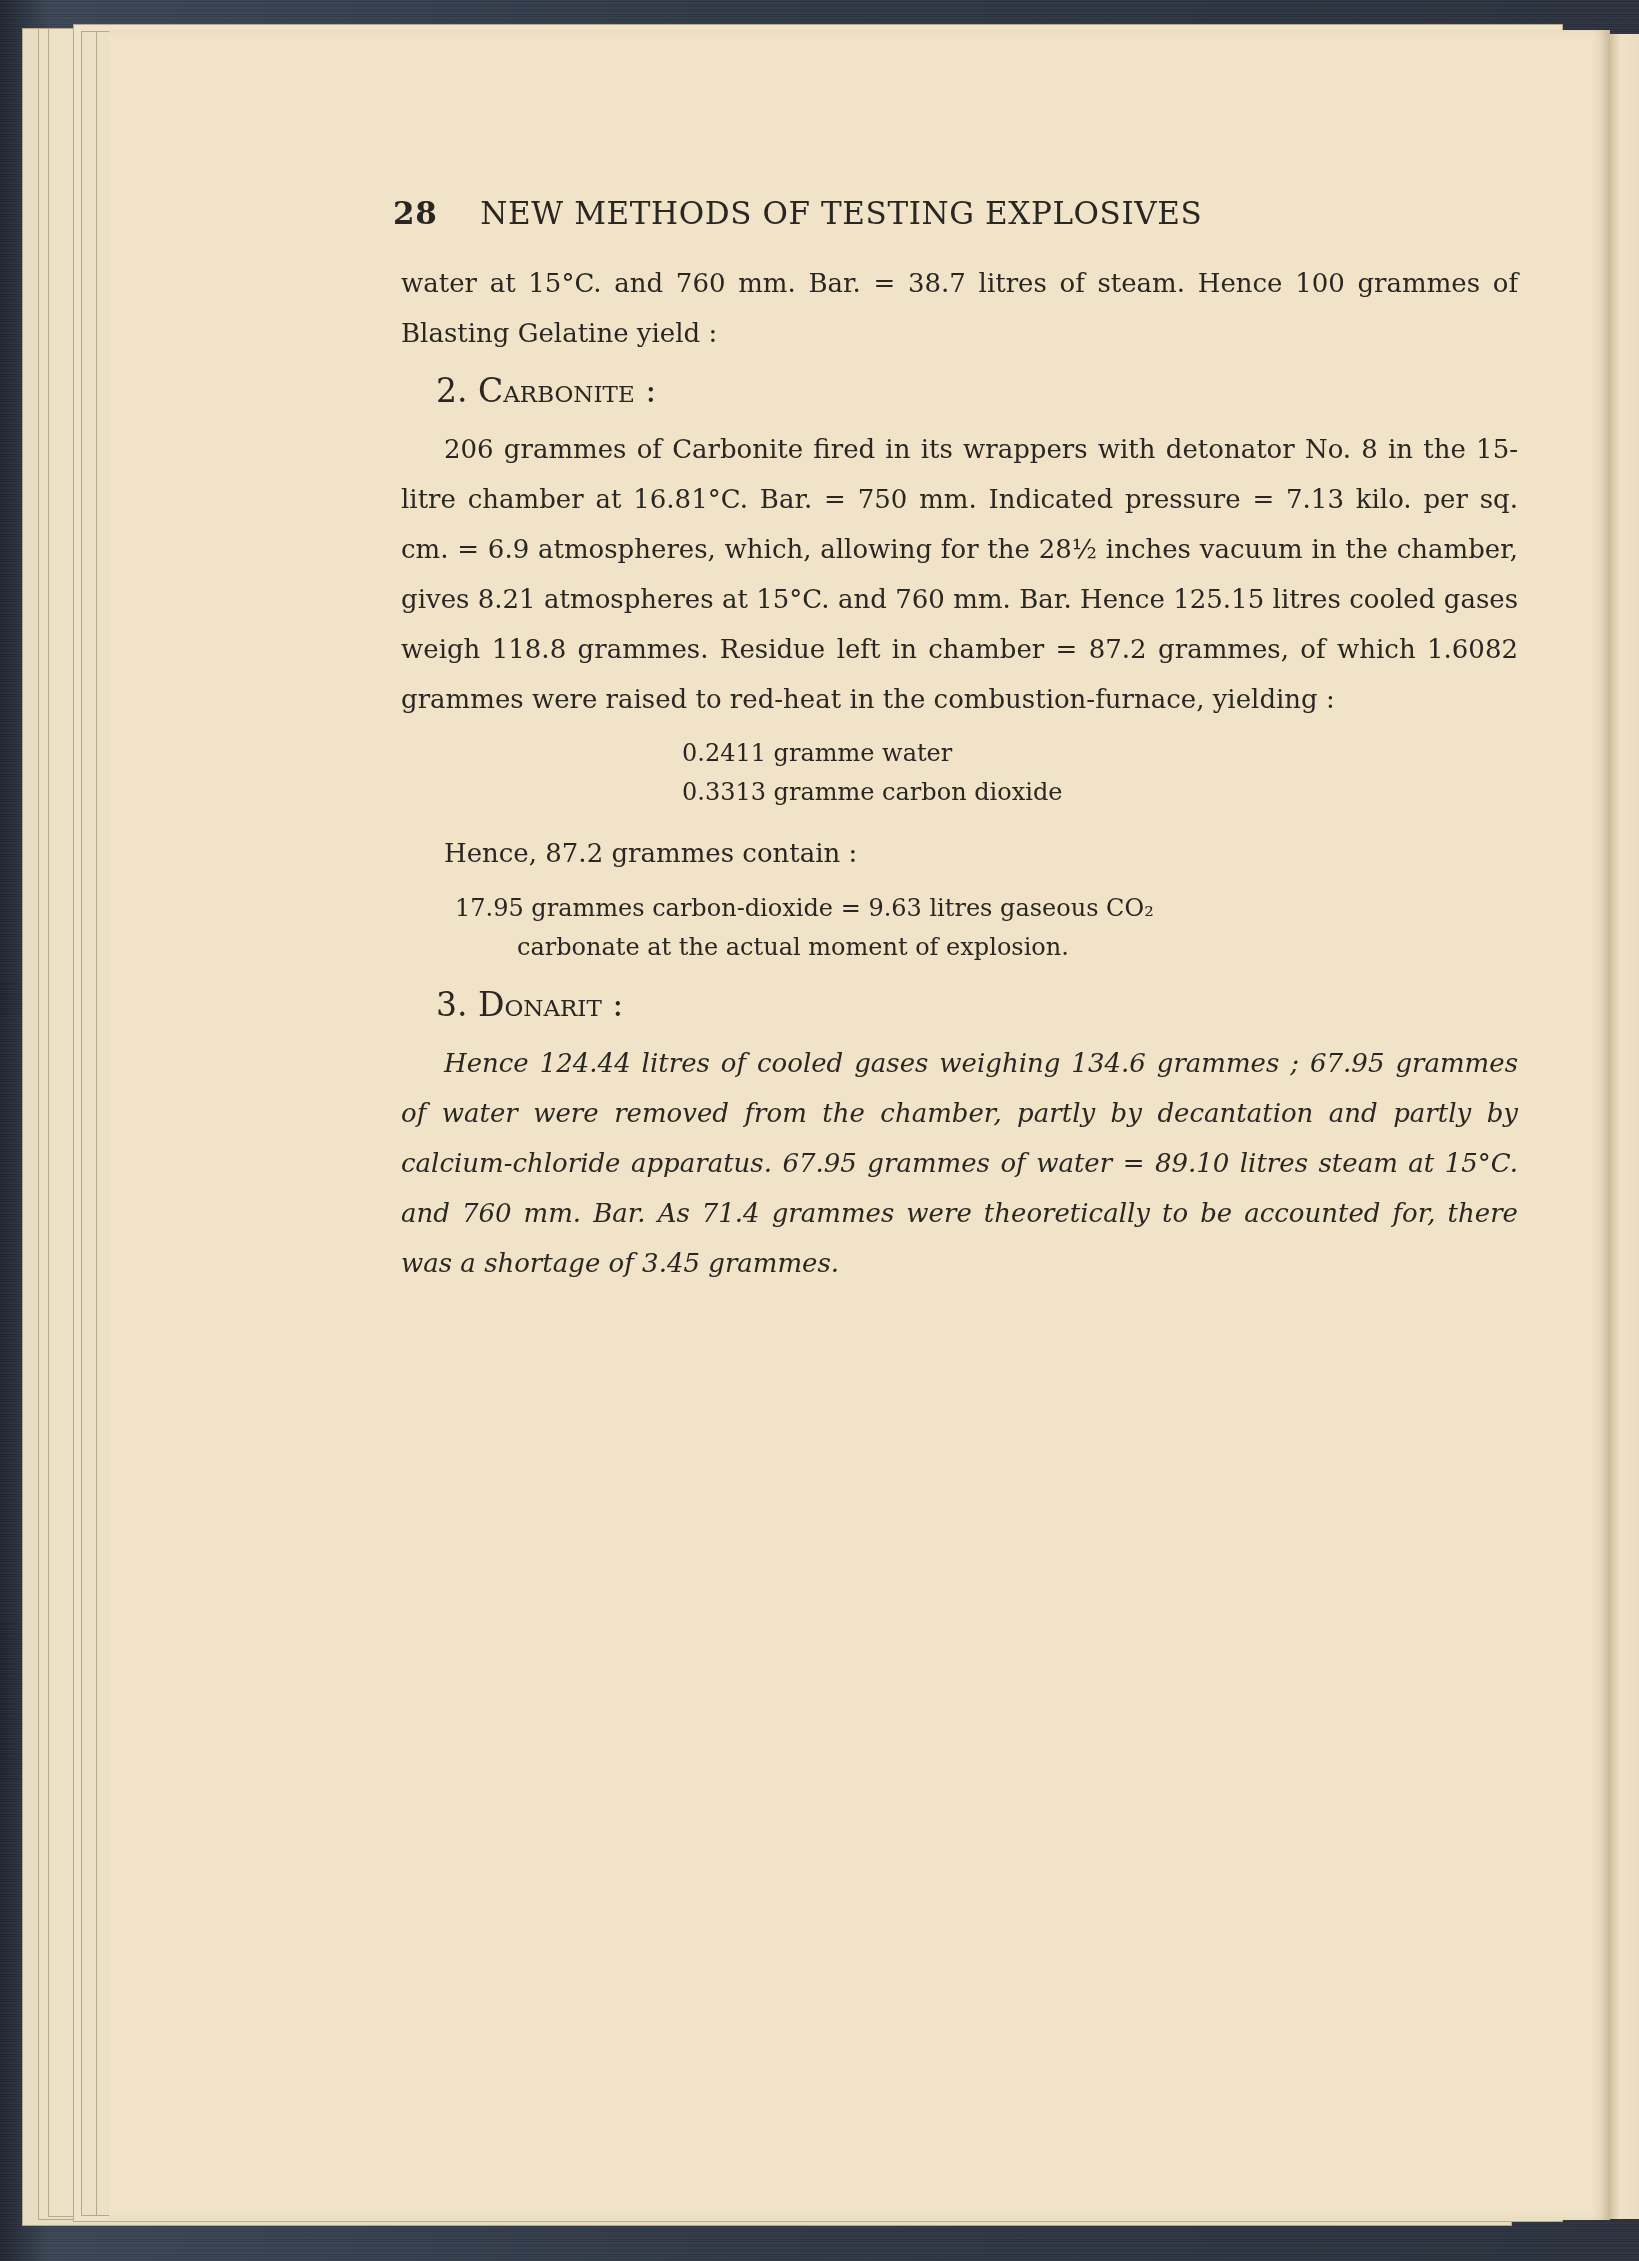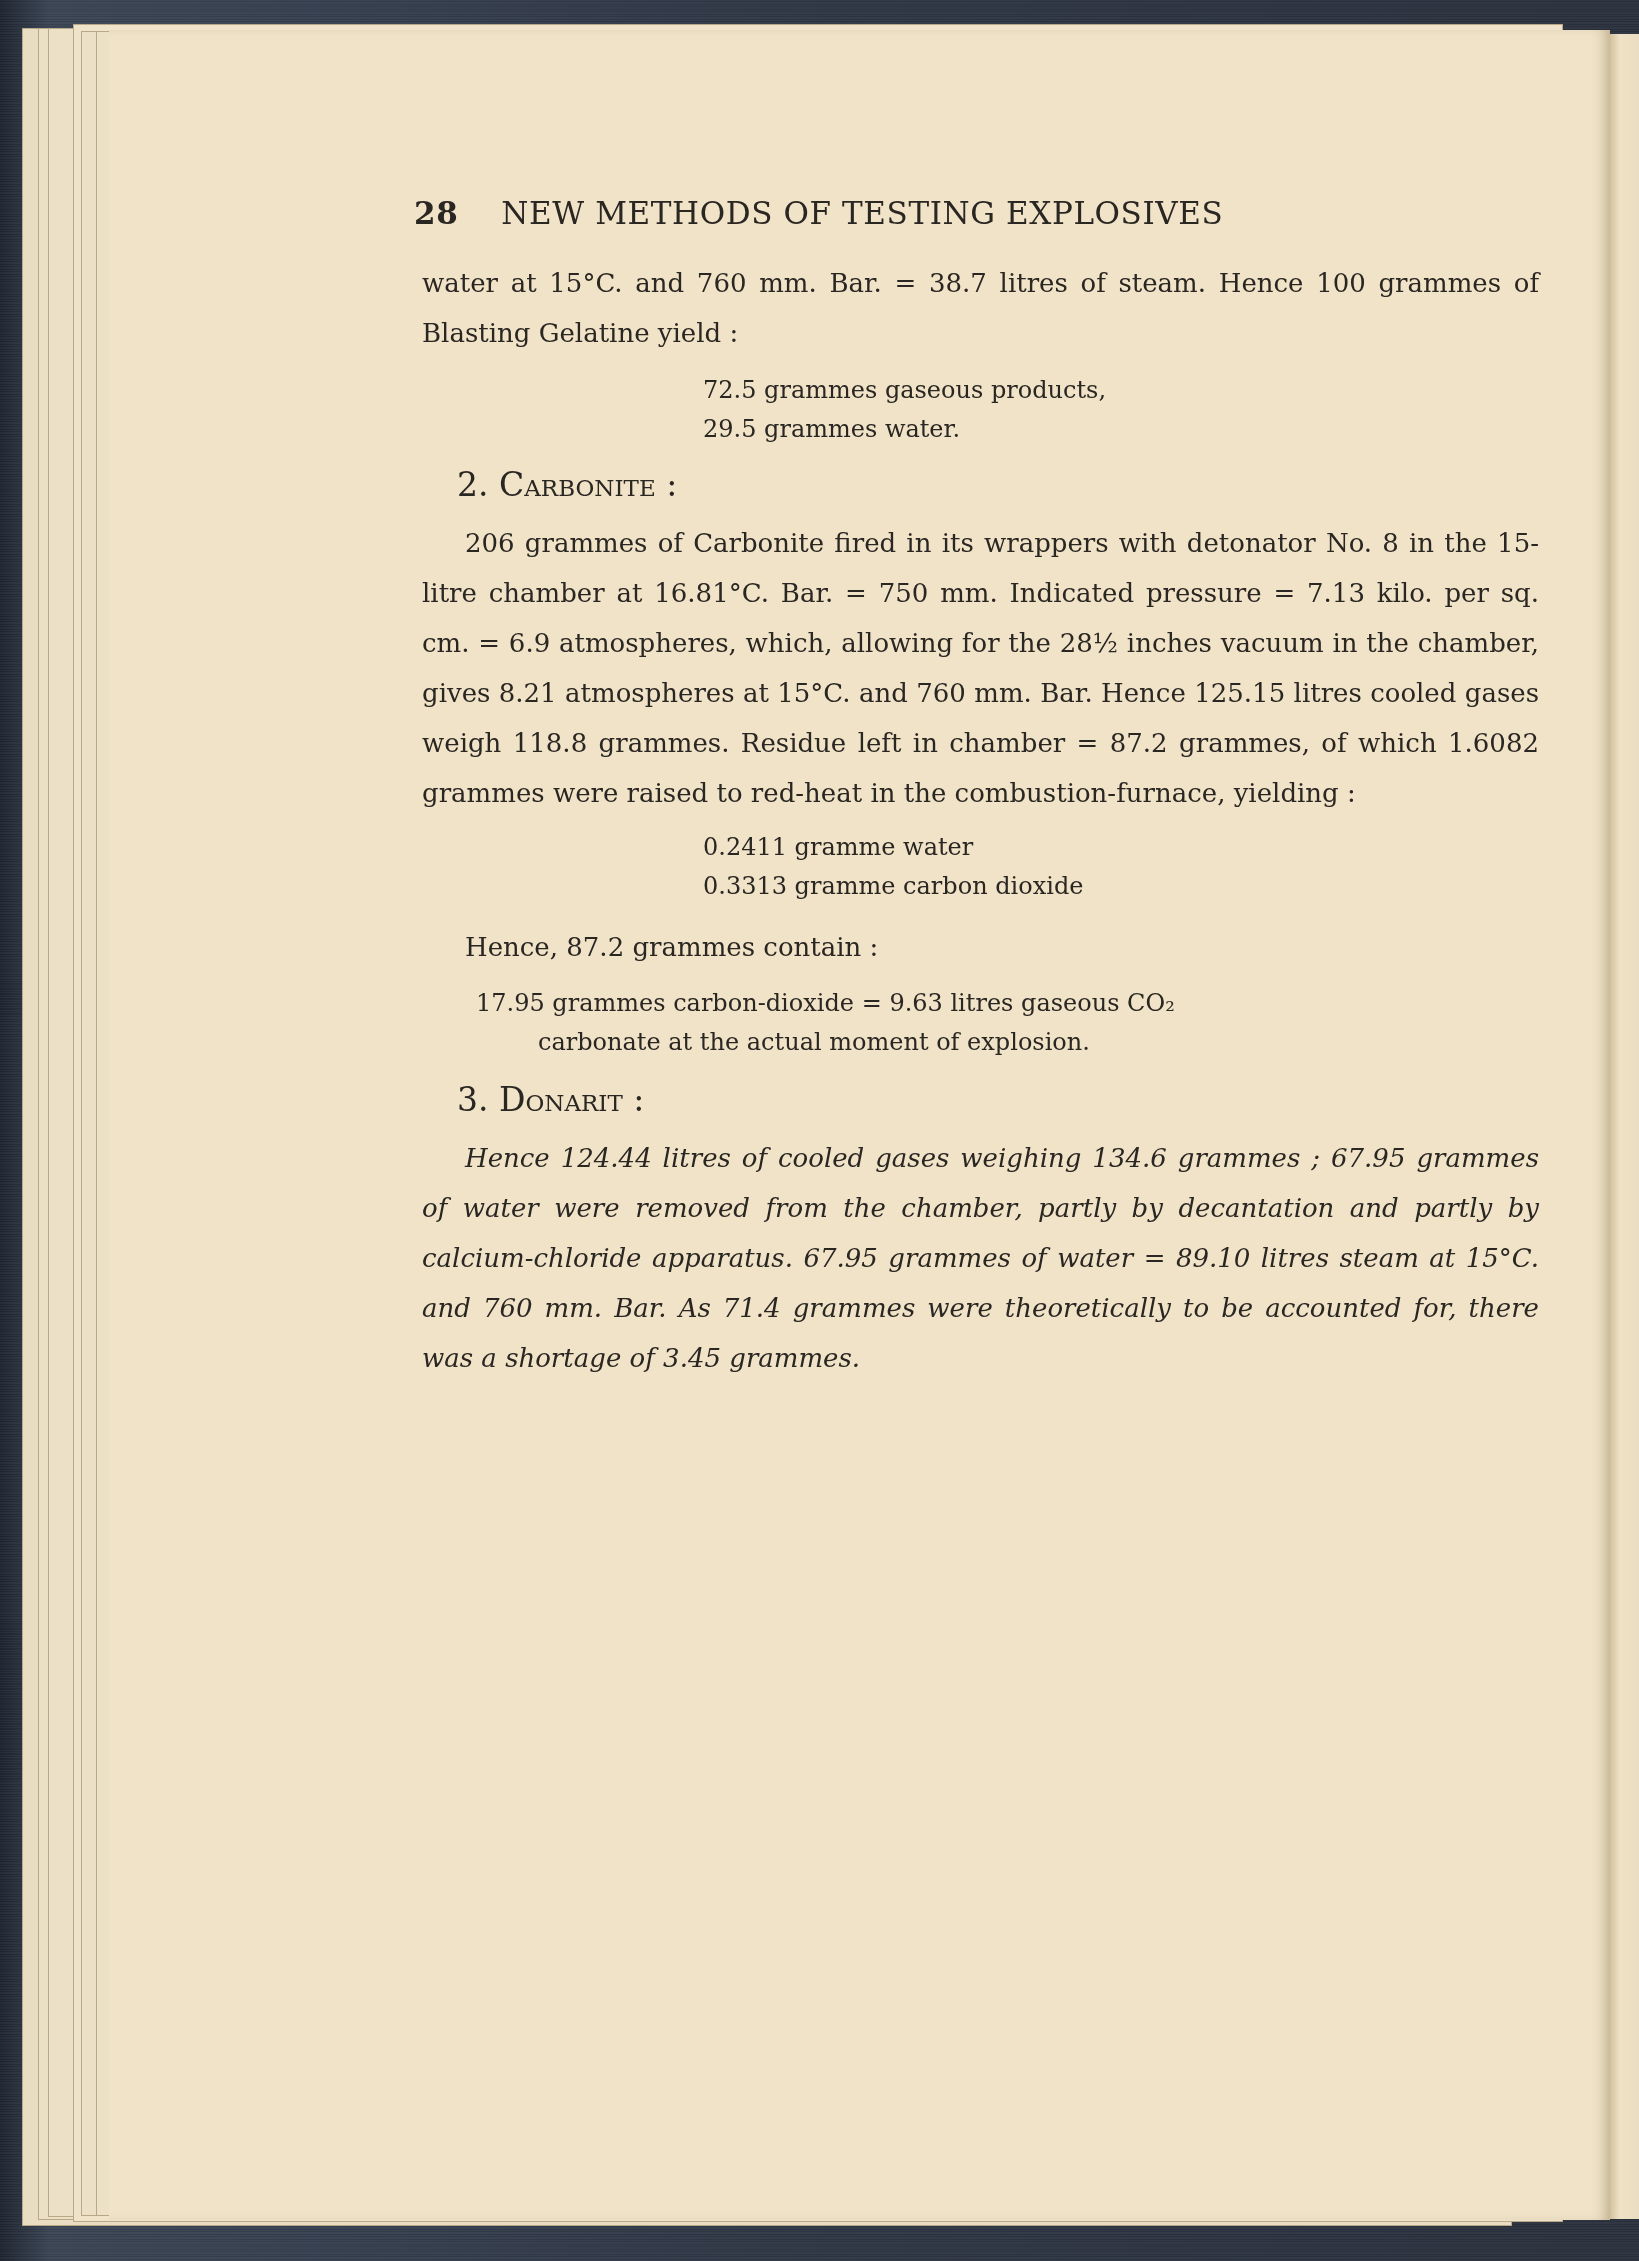--- a/index.html
+++ b/index.html
@@ -32,21 +32,21 @@
     background: linear-gradient(90deg, #c9b993 0%, #efe2c6 40%, #eadcc0 100%);
   }
   
   .page {
     position: absolute; left: 109px; top: 30px; width: 1501px; height: 2190px;
     background: #f0e3c8;
     box-shadow: inset -11.2px 0 13.7px -7.5px rgba(120,100,60,0.45);
     color: #2a2622;
   }
   .content {
-    position: absolute; left: 305px; top: 168px; width: 1133px;
+    position: absolute; left: 284px; top: 168px; width: 1133px;
   }
   .running-head {
     font-size: 31px; letter-spacing: 0.6px; line-height: 1;
     display: flex; gap: 43px; align-items: baseline;
     margin-bottom: 28.6px; white-space: nowrap;
   }
   .running-head .pno { font-weight: bold; }
   p.body {
     margin: 8px; font-size: 26px; line-height: 50px; text-align: justify;
     text-align-last: left;
@@ -75,24 +75,20 @@
 <div class="page">
   <div class="content">
 
     <div class="running-head">
       <span class="pno">28</span>
       <span>NEW METHODS OF TESTING EXPLOSIVES</span>
     </div>
 
     <p class="body">water at 15°C. and 760 mm. Bar. = 38.7 litres of steam. Hence 100 grammes of Blasting Gelatine yield :</p>
 
-    <div class="list-a">
-      <div>72.5 grammes gaseous products,</div>
-      <div>29.5 grammes water.</div>
-    </div>
 
     <div class="heading">
       <span>2.</span>
       <span class="sc">Carbonite</span><span> :</span>
     </div>
 
     <p class="body indent">206 grammes of Carbonite fired in its wrappers with detonator No. 8 in the 15-litre chamber at 16.81°C. Bar. = 750 mm.  Indicated pressure = 7.13 kilo. per sq. cm. = 6.9 atmospheres, which, allowing for the 28½ inches vacuum in the chamber, gives 8.21 atmospheres at 15°C. and 760 mm. Bar.  Hence 125.15 litres cooled gases weigh 118.8 grammes.  Residue left in chamber = 87.2 grammes, of which 1.6082 grammes were raised to red-heat in the combustion-furnace, yielding :</p>
 
     <div class="list-b">
       <div>0.2411 gramme water</div>

